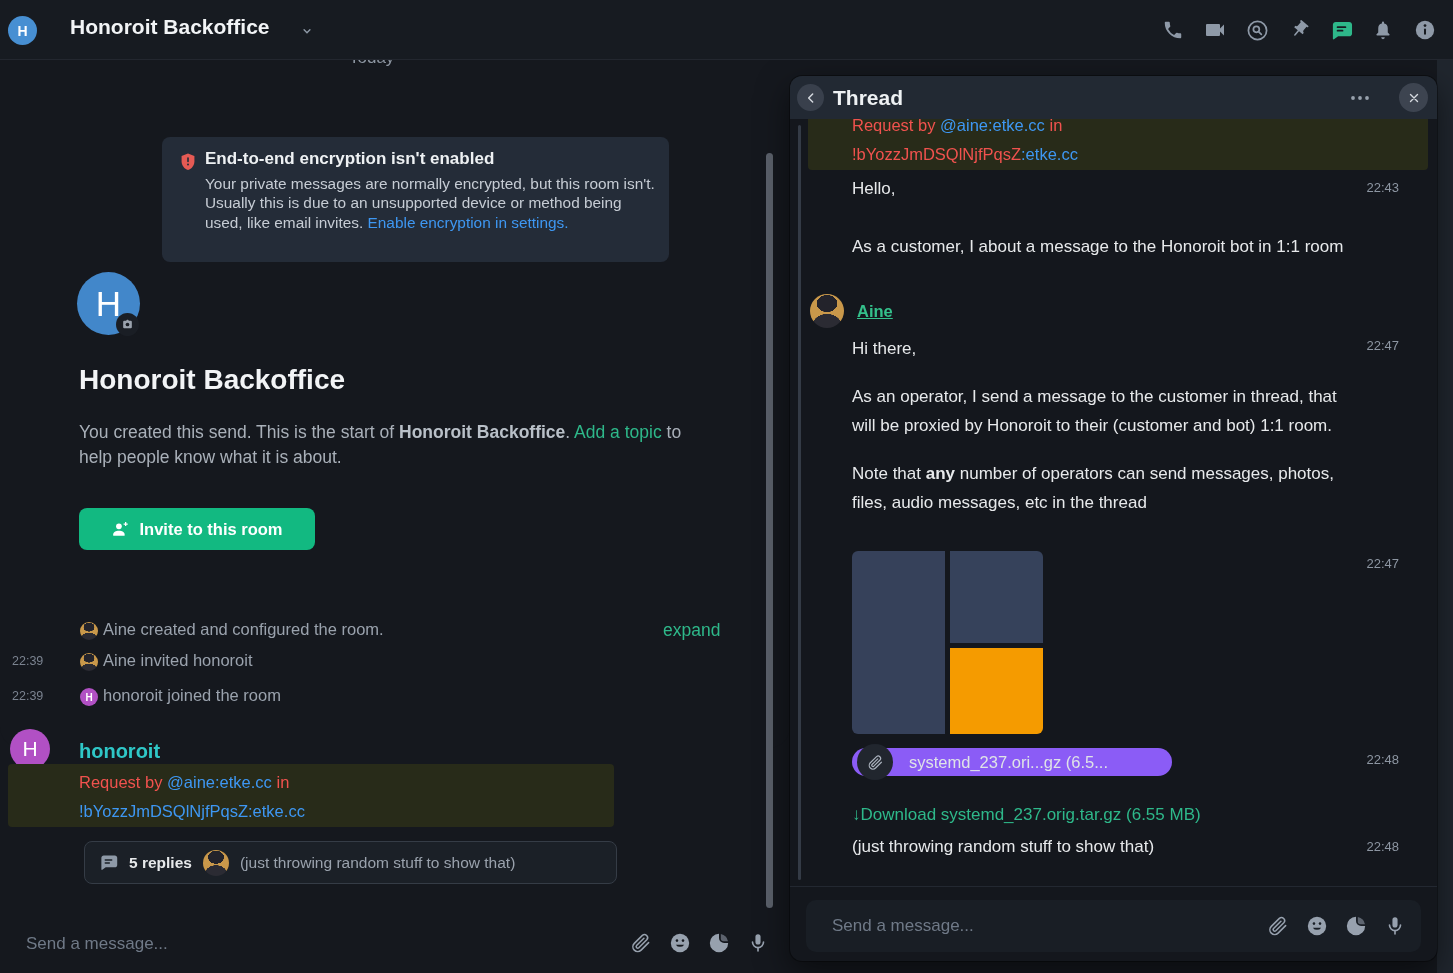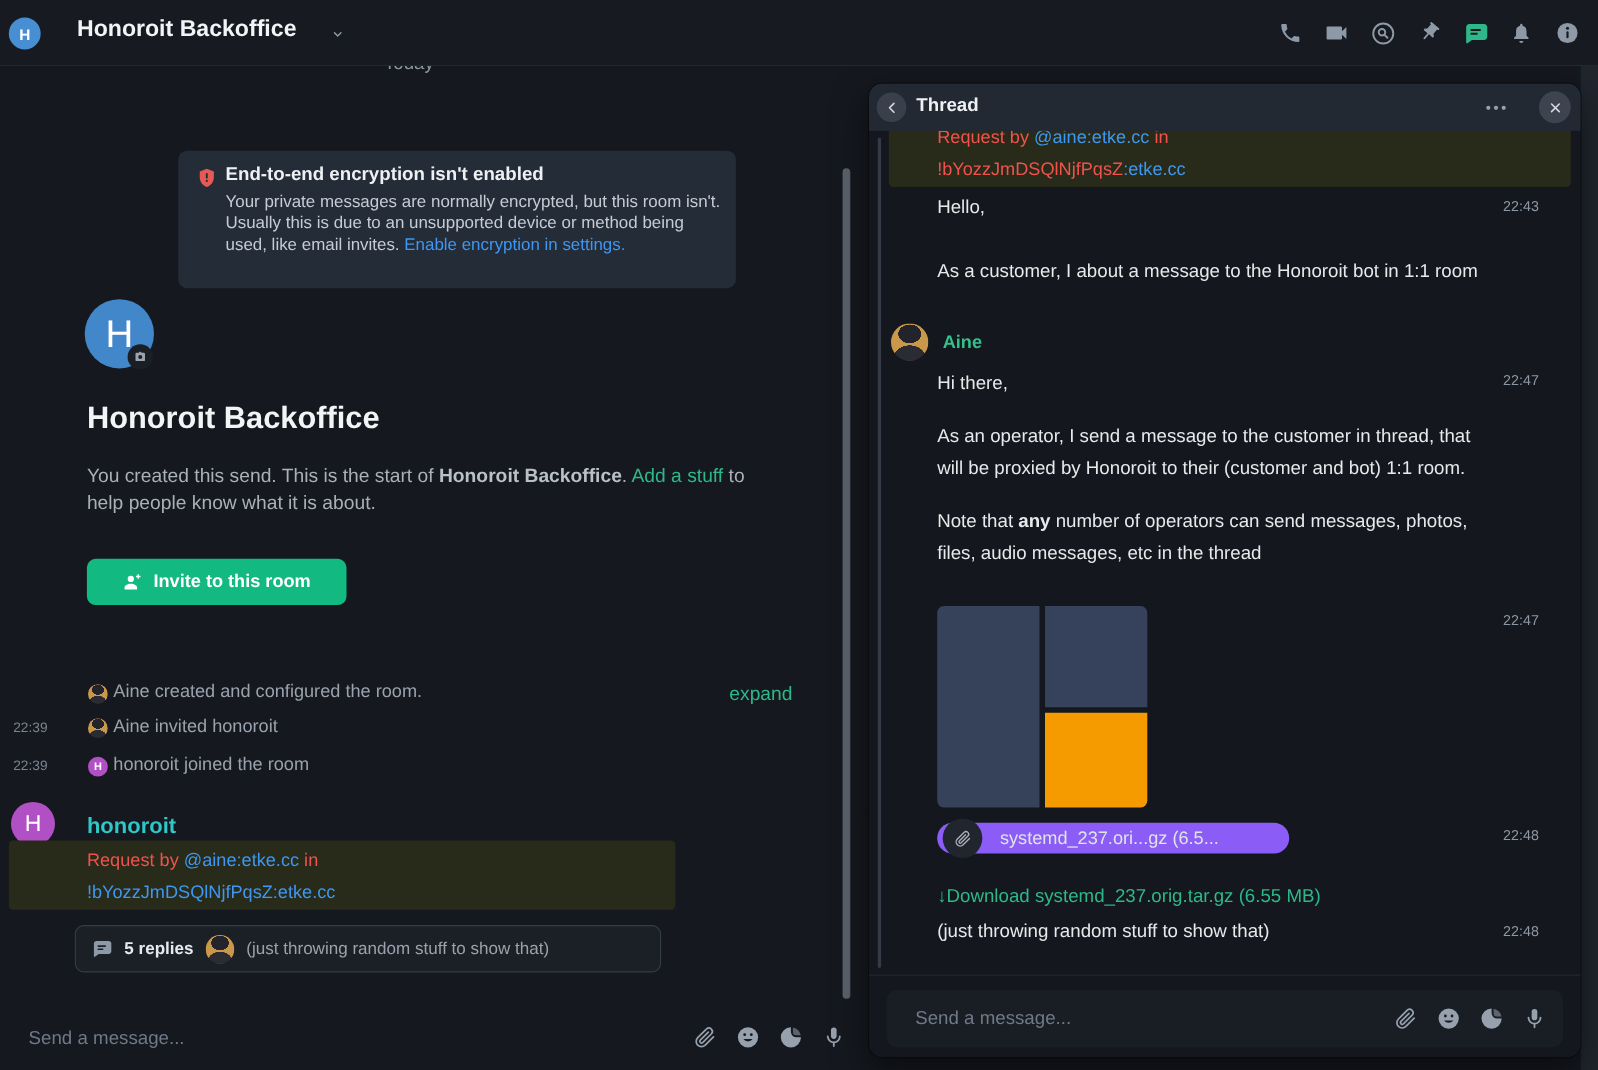--- a/index.html
+++ b/index.html
@@ -62,21 +62,21 @@
   .msg-avatar{position:absolute;left:10px;top:729px;width:40px;height:40px;border-radius:50%;
           background:#b150c4;color:#fff;font-size:21px;font-weight:400;
           display:flex;align-items:center;justify-content:center;}
   .msg-sender{position:absolute;left:79px;top:740px;font-size:20px;font-weight:700;color:#2fc7c7;}
   .msg-time{position:absolute;left:12px;top:775px;font-size:12.5px;color:#7b8390;}
   .msg-highlight{position:absolute;left:8px;top:764px;width:606px;height:63px;background:#282b19;border-radius:4px;}
   .msg-body{position:absolute;left:71px;top:4px;font-size:16.5px;line-height:29px;color:#f0524e;}
   .mention{color:#3e97f2;cursor:pointer;}
   .roomid{color:#3e97f2;cursor:pointer;}
 
-  .thread-chip{position:absolute;left:68px;top:841px;width:533px;height:43px;background:#1b2027;
+  .thread-chip{position:absolute;left:84px;top:841px;width:533px;height:43px;background:#1b2027;
           border:1px solid #353c46;border-radius:8px;display:flex;align-items:center;
           padding:0 14px;gap:11px;cursor:pointer;}
   .chip-icon{color:#8e99a7;}
   .chip-replies{font-size:15.5px;font-weight:700;color:#e7e9eb;}
   .chip-avatar{width:26px;height:26px;border-radius:50%;}
   .chip-preview{font-size:15.5px;color:#9aa2ad;white-space:nowrap;overflow:hidden;}
 
   .composer-input{background:transparent;border:none;outline:none;font-family:inherit;
           font-size:17px;color:#e7e9eb;}
   .composer-input::placeholder{color:#6f7987;}
@@ -86,39 +86,39 @@
   .c-icon{width:24px;height:24px;cursor:pointer;display:flex;align-items:center;justify-content:center;}
 
   .main-scrollbar{position:absolute;left:766px;top:153px;width:7px;height:755px;border-radius:4px;background:#5b616b;}
 
   
   #thread{position:absolute;left:790px;top:76px;width:647px;height:885px;background:#14171d;border-radius:12px;
           box-shadow:0 0 0 1px rgba(0,0,0,.35),0 12px 32px rgba(0,0,0,.5);z-index:10;overflow:hidden;}
   .thread-header{position:absolute;left:0;top:0;width:647px;height:43px;background:#222933;z-index:6;}
   .back-btn{position:absolute;left:7px;top:8px;width:27px;height:27px;border-radius:50%;background:#39404c;
           display:flex;align-items:center;justify-content:center;cursor:pointer;}
-  .thread-title{position:absolute;left:43px;top:10px;font-size:17px;font-weight:700;color:#eef1f3;}
+  .thread-title{position:absolute;left:43px;top:10px;font-size:21px;font-weight:700;color:#eef1f3;}
   .more-btn{position:absolute;right:63px;top:12px;width:28px;height:20px;display:flex;align-items:center;justify-content:center;cursor:pointer;color:#98a1ad;}
   .close-btn{position:absolute;right:9px;top:7px;width:29px;height:29px;border-radius:50%;background:#3d4450;
           display:flex;align-items:center;justify-content:center;cursor:pointer;color:#d6dae0;}
 
   .t-scroll-line{position:absolute;left:8px;top:49px;width:3px;height:755px;background:#343b46;border-radius:2px;}
 
   .t-ts{position:absolute;right:38px;font-size:13px;color:#8d96a2;}
   .t-text{font-size:17px;line-height:29px;color:#e7e9eb;}
 
   .req-block{position:absolute;left:18px;top:30px;width:620px;height:64px;background:#282b19;border-radius:4px;z-index:2;}
   .req-body{position:absolute;left:44px;top:5px;font-size:16.5px;line-height:29px;color:#f0524e;}
   .req-red{color:#f0524e;}
 
   .t-hello{position:absolute;left:62px;top:98px;width:510px;}
   .t-para{white-space:pre-line;margin:0;}
 
   .t-aine-avatar{position:absolute;left:20px;top:218px;width:34px;height:34px;border-radius:50%;}
-  .t-aine-name{position:absolute;left:67px;top:226px;font-size:16.5px;font-weight:700;color:#34c08b;}
+  .t-aine-name{position:absolute;left:67px;top:226px;font-size:16.5px;font-weight:700;color:#34c08b;text-decoration:underline;}
 
   .t-hi{position:absolute;left:62px;top:258px;width:505px;}
   .t-hi p{margin:19px 0 0 0;}
   .t-hi p:first-child{margin-top:0;}
 
   .t-image{position:absolute;left:62px;top:475px;width:191px;height:183px;cursor:pointer;}
   .img-left{position:absolute;left:0;top:0;width:93px;height:183px;background:#36415a;border-radius:6px 0 0 6px;}
   .img-rt{position:absolute;left:98px;top:0;width:93px;height:92px;background:#36425b;border-radius:0 6px 0 0;}
   .img-rb{position:absolute;left:98px;top:97px;width:93px;height:86px;background:#f59b00;border-radius:0 0 6px 0;}
 
@@ -159,21 +159,21 @@
     <div class="room-avatar-lg">H</div>
     <div class="camera-badge">
       <svg viewBox="0 0 24 24" width="13" height="13">
           <path fill="currentColor" d="M9.4 5 11 3.2h2L14.6 5H18a2 2 0 0 1 2 2v10a2 2 0 0 1-2 2H6a2 2 0 0 1-2-2V7a2 2 0 0 1 2-2h3.4z"></path>
           <circle cx="12" cy="12" r="3.4" fill="#1a1e25"></circle>
         </svg>
     </div>
 
     <h1 class="room-title">Honoroit Backoffice</h1>
 
-    <div class="room-intro"><span>You created this send. This is the start of </span><b>Honoroit Backoffice</b><span>. </span><span class="green-link">Add a stuff</span><span> to help people know what it is about.</span></div>
+    <div class="room-intro"><span>You created this send. This is the start of </span><b>Honoroit Backoffice</b><span>. </span><span class="green-link">Add a topic</span><span> to help people know what it is about.</span></div>
 
     <button class="invite-btn">
       <span>
         <svg viewBox="0 0 24 24" width="19" height="19" fill="#fff">
             <circle cx="10" cy="8" r="3.6"></circle>
             <path d="M10 13.6c-4 0-7.2 2-7.2 4.4V20h14.4v-2c0-2.4-3.2-4.4-7.2-4.4z"></path>
             <path d="M17.7 4.3V2.5h1.6v1.8h1.8v1.6h-1.8v1.8h-1.6V5.9h-1.8V4.3z"></path>
           </svg>
       </span>
       <span>Invite to this room</span>

